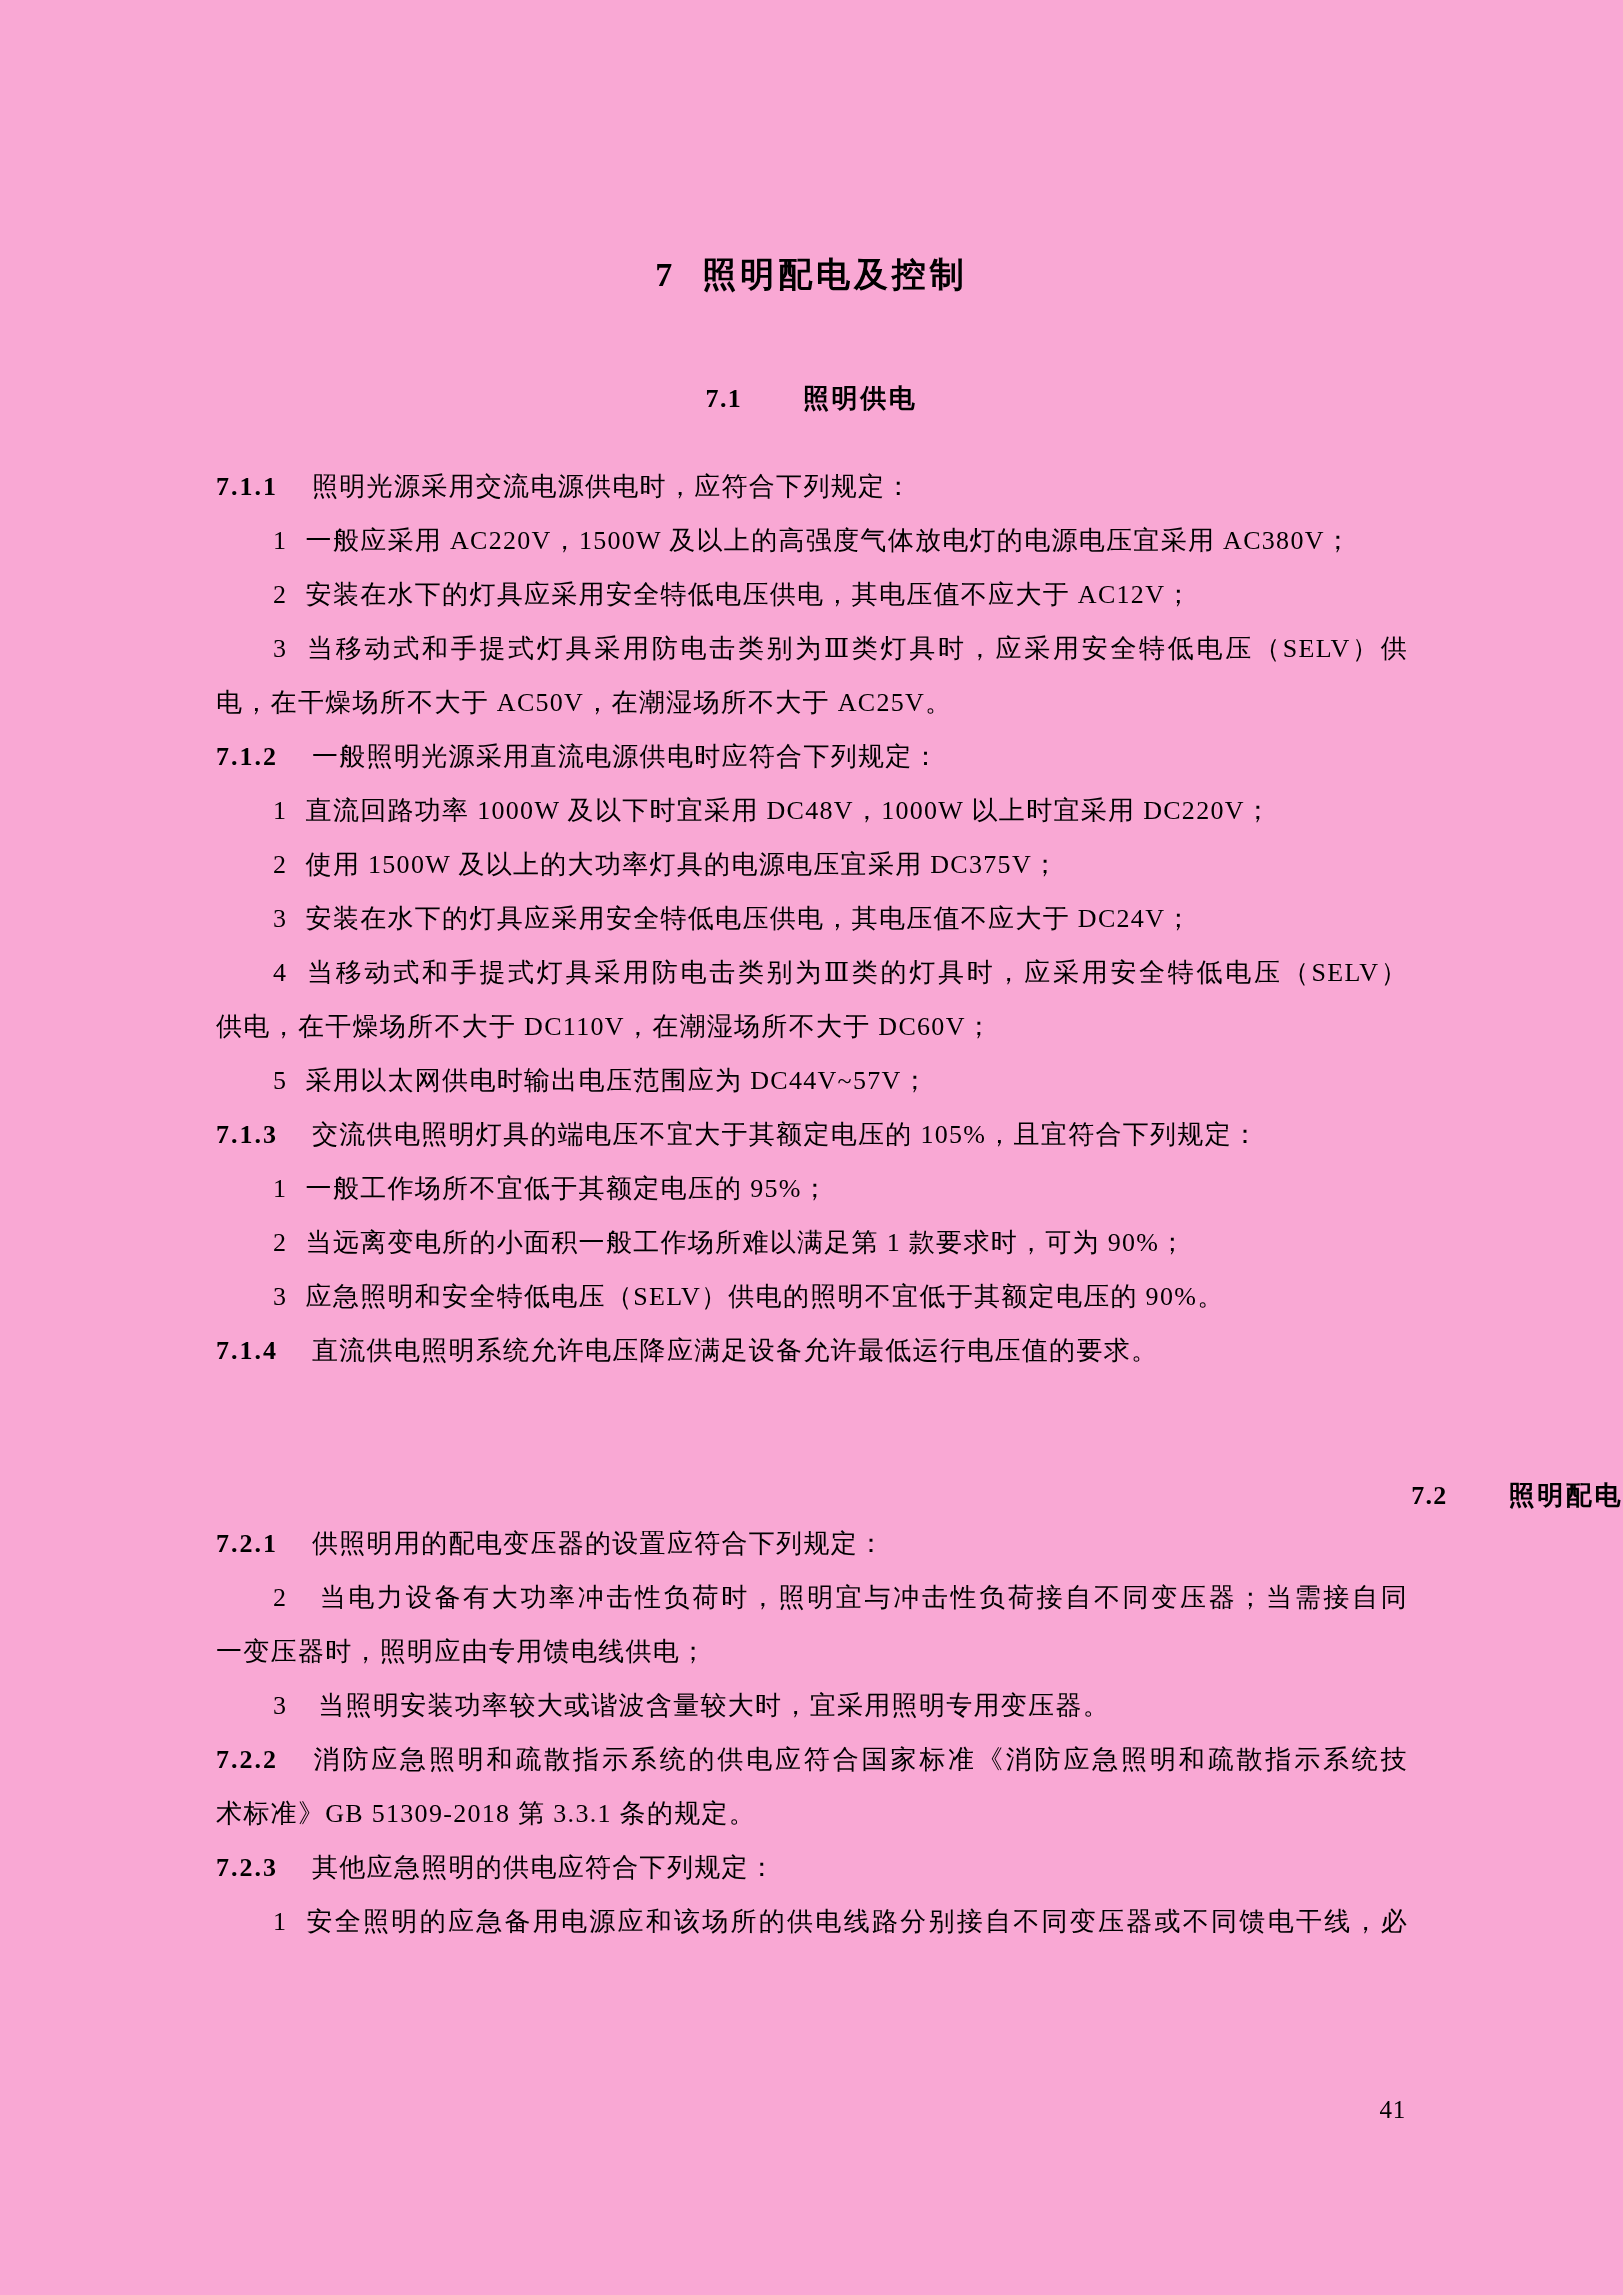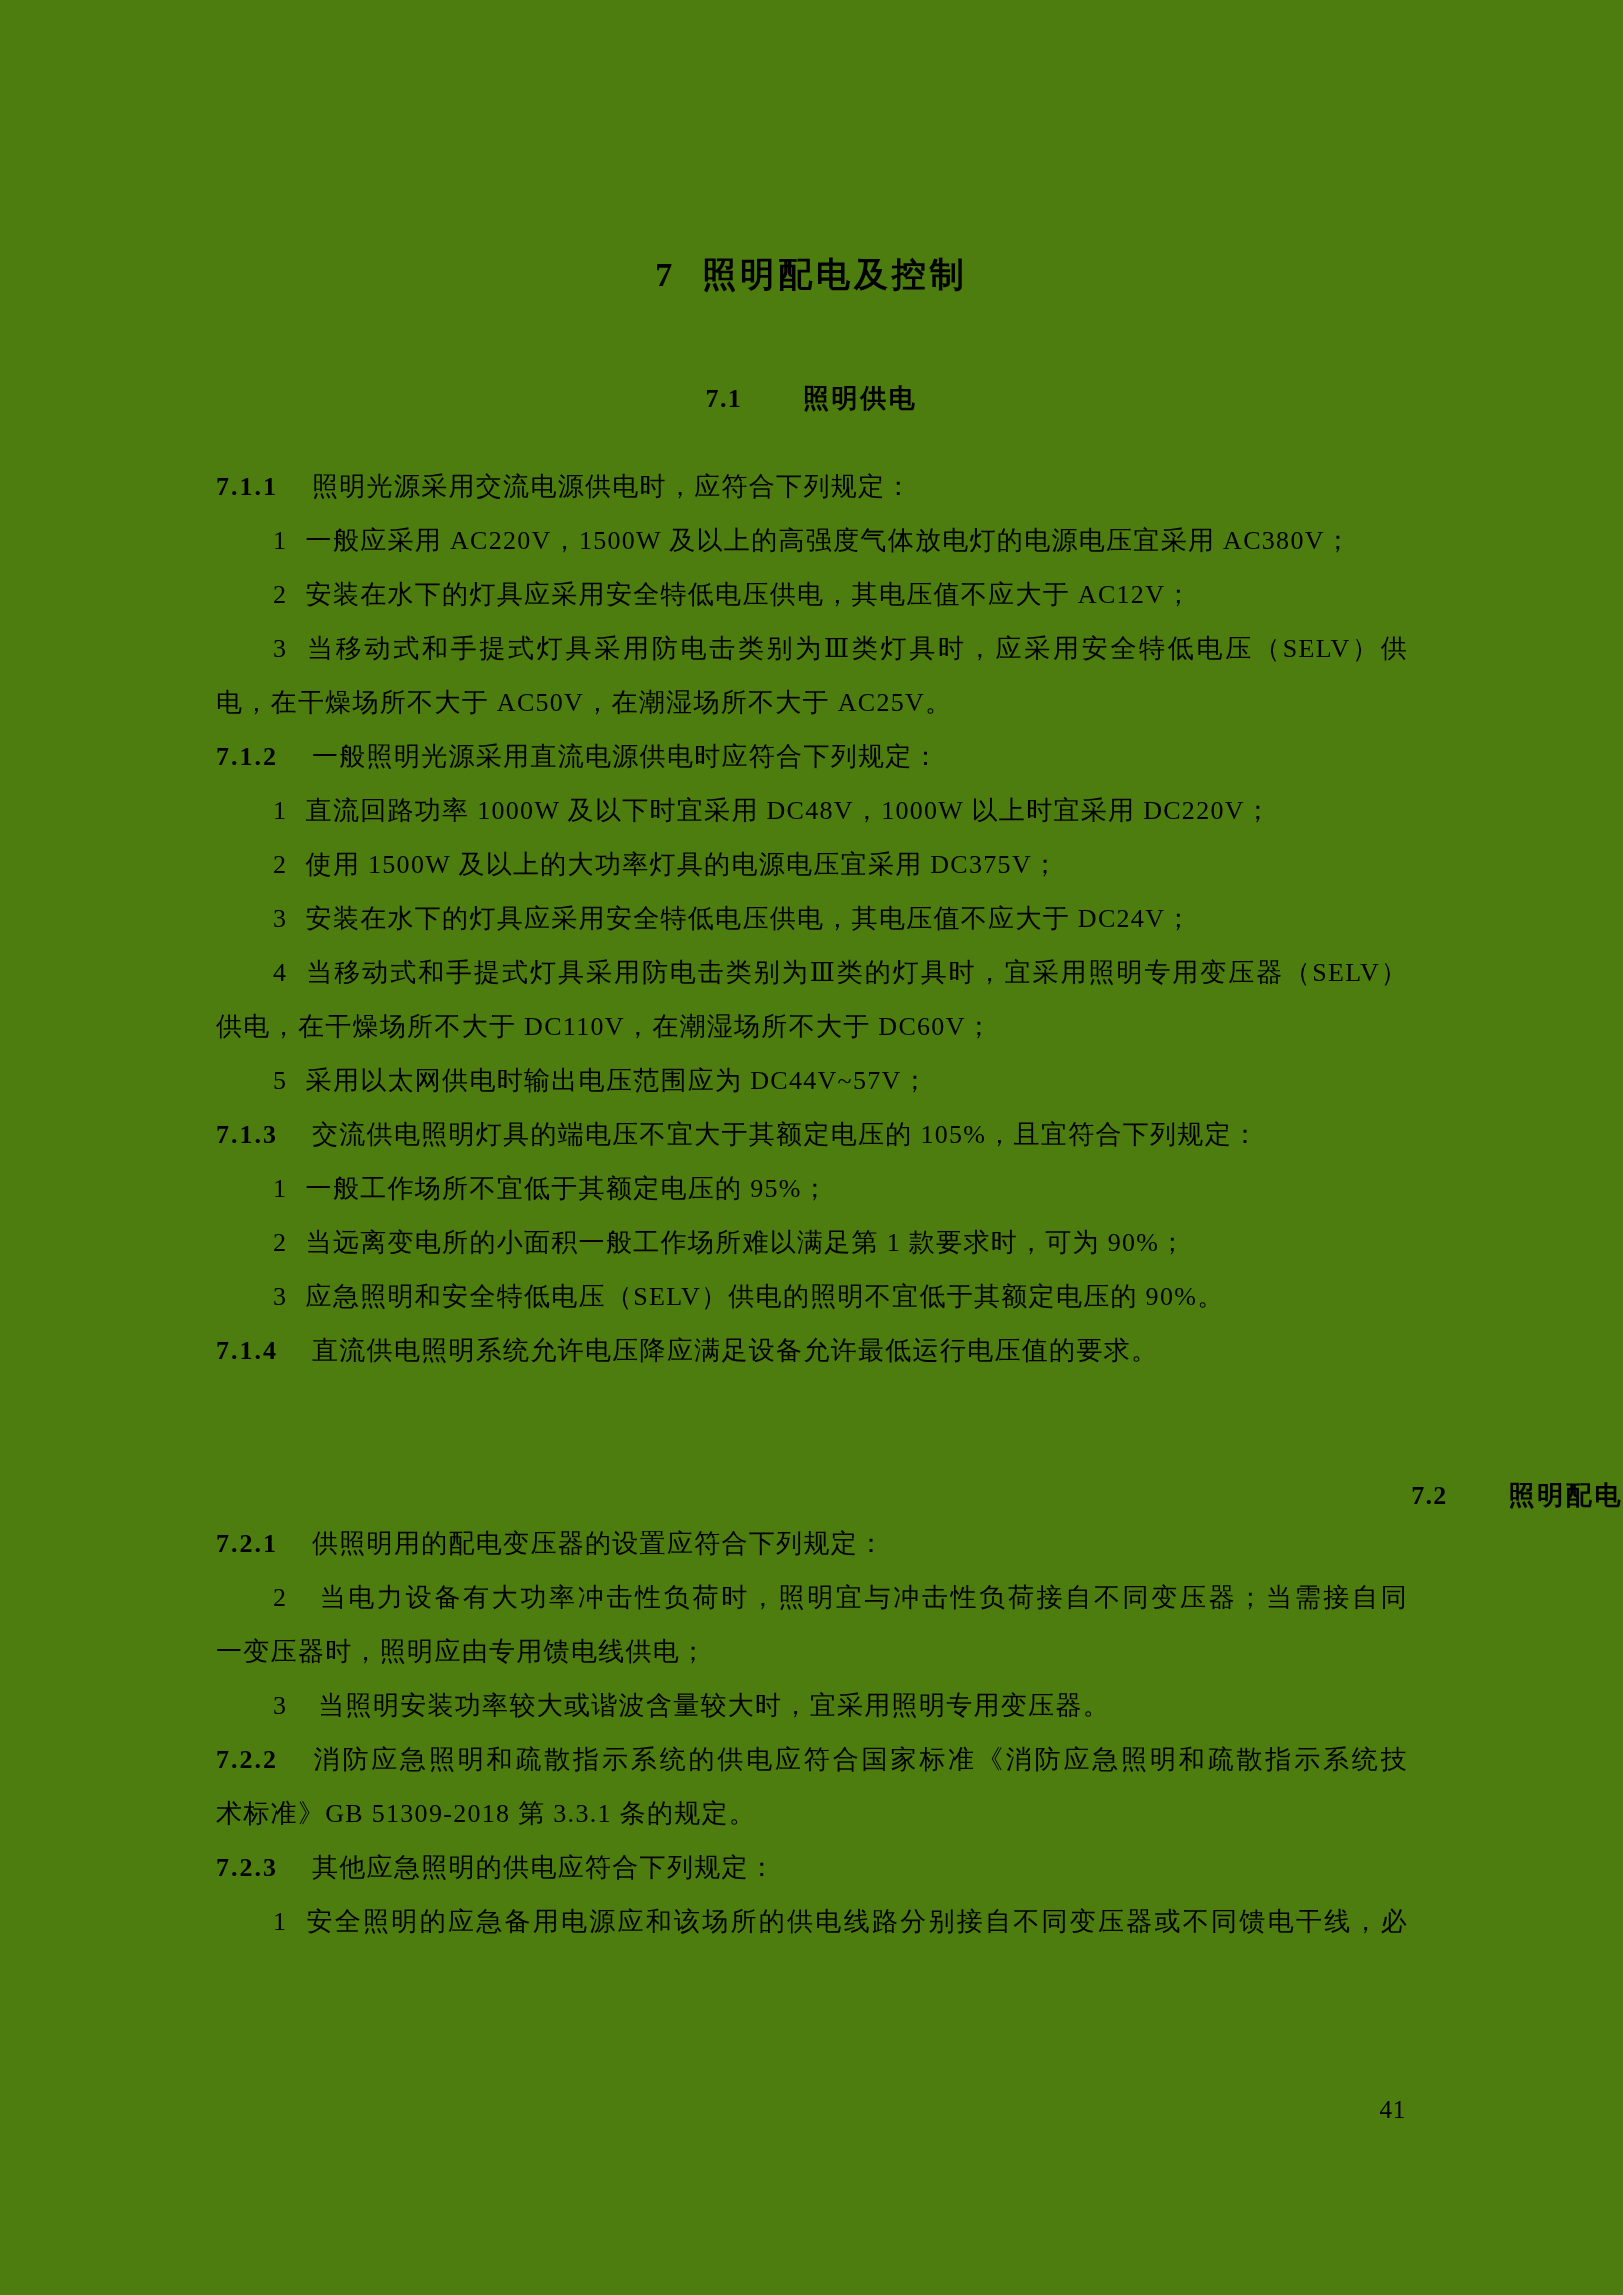--- a/index.html
+++ b/index.html
@@ -1,19 +1,19 @@
 <!DOCTYPE html>
 <html style="font-size:10.5px"><head>
 <meta charset="utf-8">
 <style>
   html,body{margin:0;padding:0;background:#888;}
   .page{
     position:relative;
     width:1623px;height:2295px;
-    background:#4d7c0f;
+    background:#f9a8d4;
     color:#000000;
     font-family:"Liberation Serif","DejaVu Serif",serif;
     overflow:hidden;
   }
   
   .chapter-title{
     position:absolute;top:254px;left:0;width:100%;
     height:41px;line-height:41px;
     text-align:center;
     font-size:34px;letter-spacing:3.9px;
@@ -87,21 +87,21 @@
   <div class="lines lines-sec1">
     <div class="line clause"><span class="cl-num">7.1.1</span><span>照明光源采用交流电源供电时，应符合下列规定：</span></div>
     <div class="line item"><span class="it-num">1</span><span>一般应采用 AC220V，1500W 及以上的高强度气体放电灯的电源电压宜采用 AC380V；</span></div>
     <div class="line item"><span class="it-num">2</span><span>安装在水下的灯具应采用安全特低电压供电，其电压值不应大于 AC12V；</span></div>
     <div class="line item fill"><span class="it-num">3</span><span>当移动式和手提式灯具采用防电击类别为Ⅲ类灯具时，应采用安全特低电压（SELV）供</span></div>
     <div class="line cont"><span>电，在干燥场所不大于 AC50V，在潮湿场所不大于 AC25V。</span></div>
     <div class="line clause"><span class="cl-num">7.1.2</span><span>一般照明光源采用直流电源供电时应符合下列规定：</span></div>
     <div class="line item"><span class="it-num">1</span><span>直流回路功率 1000W 及以下时宜采用 DC48V，1000W 以上时宜采用 DC220V；</span></div>
     <div class="line item"><span class="it-num">2</span><span>使用 1500W 及以上的大功率灯具的电源电压宜采用 DC375V；</span></div>
     <div class="line item"><span class="it-num">3</span><span>安装在水下的灯具应采用安全特低电压供电，其电压值不应大于 DC24V；</span></div>
-    <div class="line item fill"><span class="it-num">4</span><span>当移动式和手提式灯具采用防电击类别为Ⅲ类的灯具时，宜采用照明专用变压器（SELV）</span></div>
+    <div class="line item fill"><span class="it-num">4</span><span>当移动式和手提式灯具采用防电击类别为Ⅲ类的灯具时，应采用安全特低电压（SELV）</span></div>
     <div class="line cont"><span>供电，在干燥场所不大于 DC110V，在潮湿场所不大于 DC60V；</span></div>
     <div class="line item"><span class="it-num">5</span><span>采用以太网供电时输出电压范围应为 DC44V~57V；</span></div>
     <div class="line clause"><span class="cl-num">7.1.3</span><span>交流供电照明灯具的端电压不宜大于其额定电压的 105%，且宜符合下列规定：</span></div>
     <div class="line item"><span class="it-num">1</span><span>一般工作场所不宜低于其额定电压的 95%；</span></div>
     <div class="line item"><span class="it-num">2</span><span>当远离变电所的小面积一般工作场所难以满足第 1 款要求时，可为 90%；</span></div>
     <div class="line item"><span class="it-num">3</span><span>应急照明和安全特低电压（SELV）供电的照明不宜低于其额定电压的 90%。</span></div>
     <div class="line clause"><span class="cl-num">7.1.4</span><span>直流供电照明系统允许电压降应满足设备允许最低运行电压值的要求。</span></div>
   </div>
 
   <div class="sec-heading heading-72">

